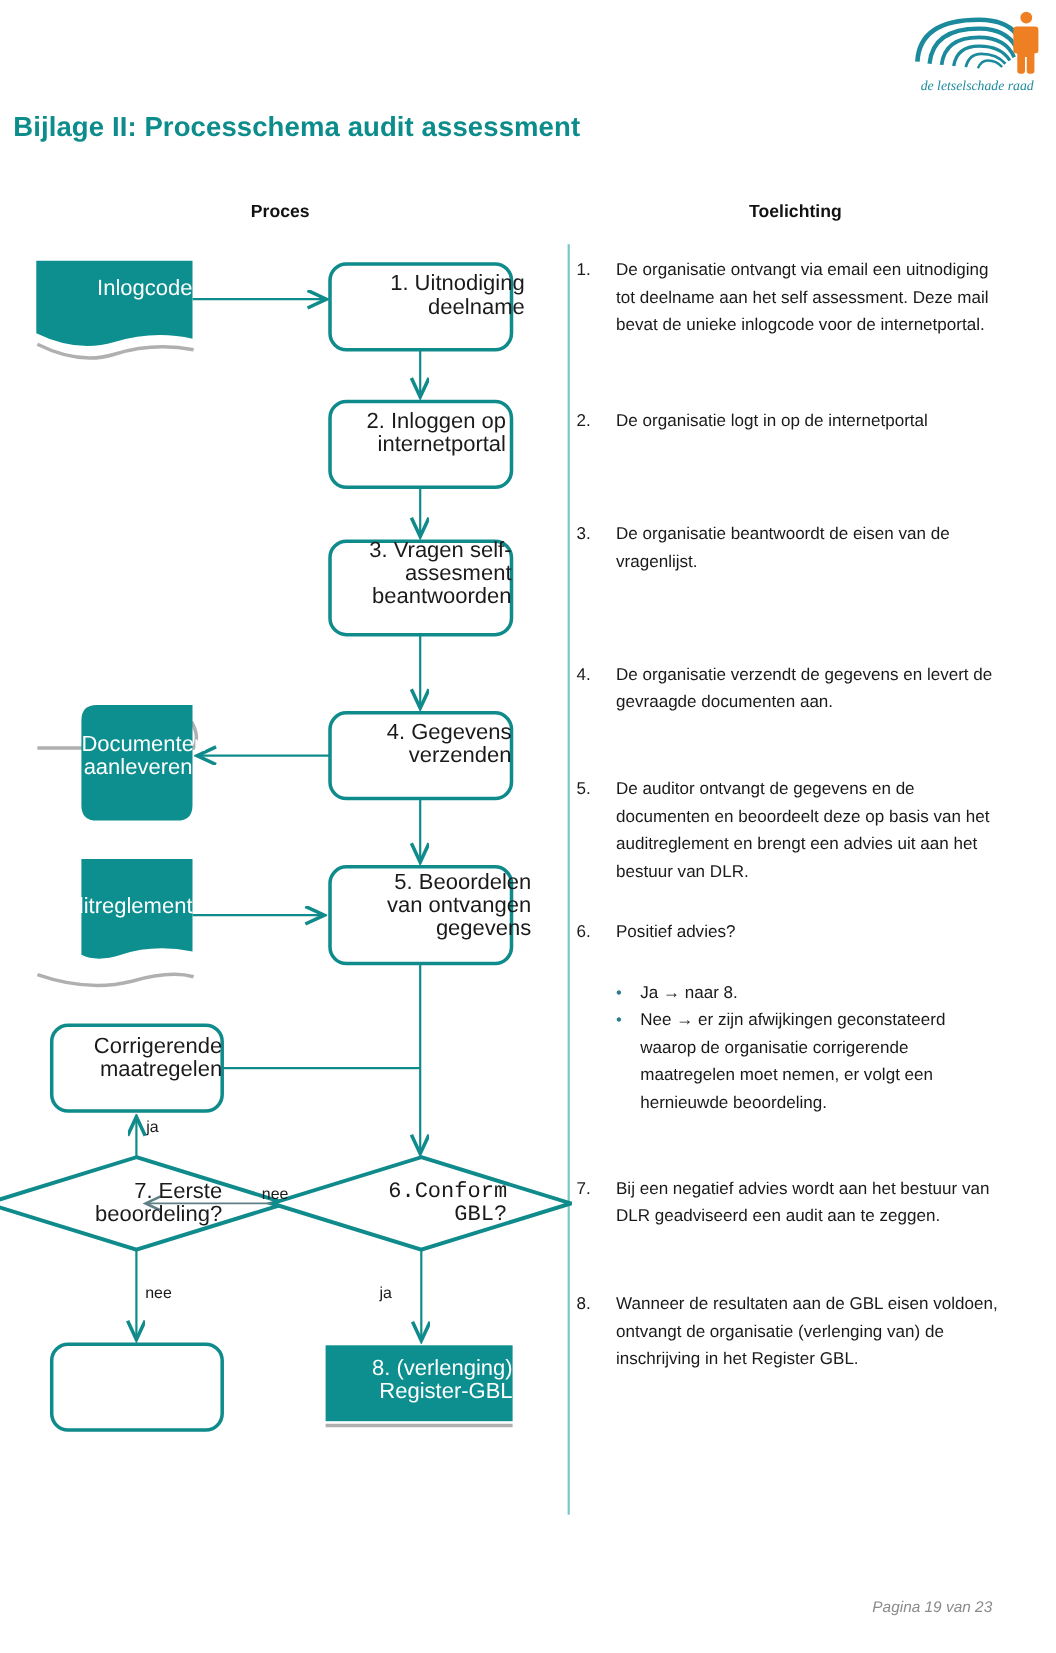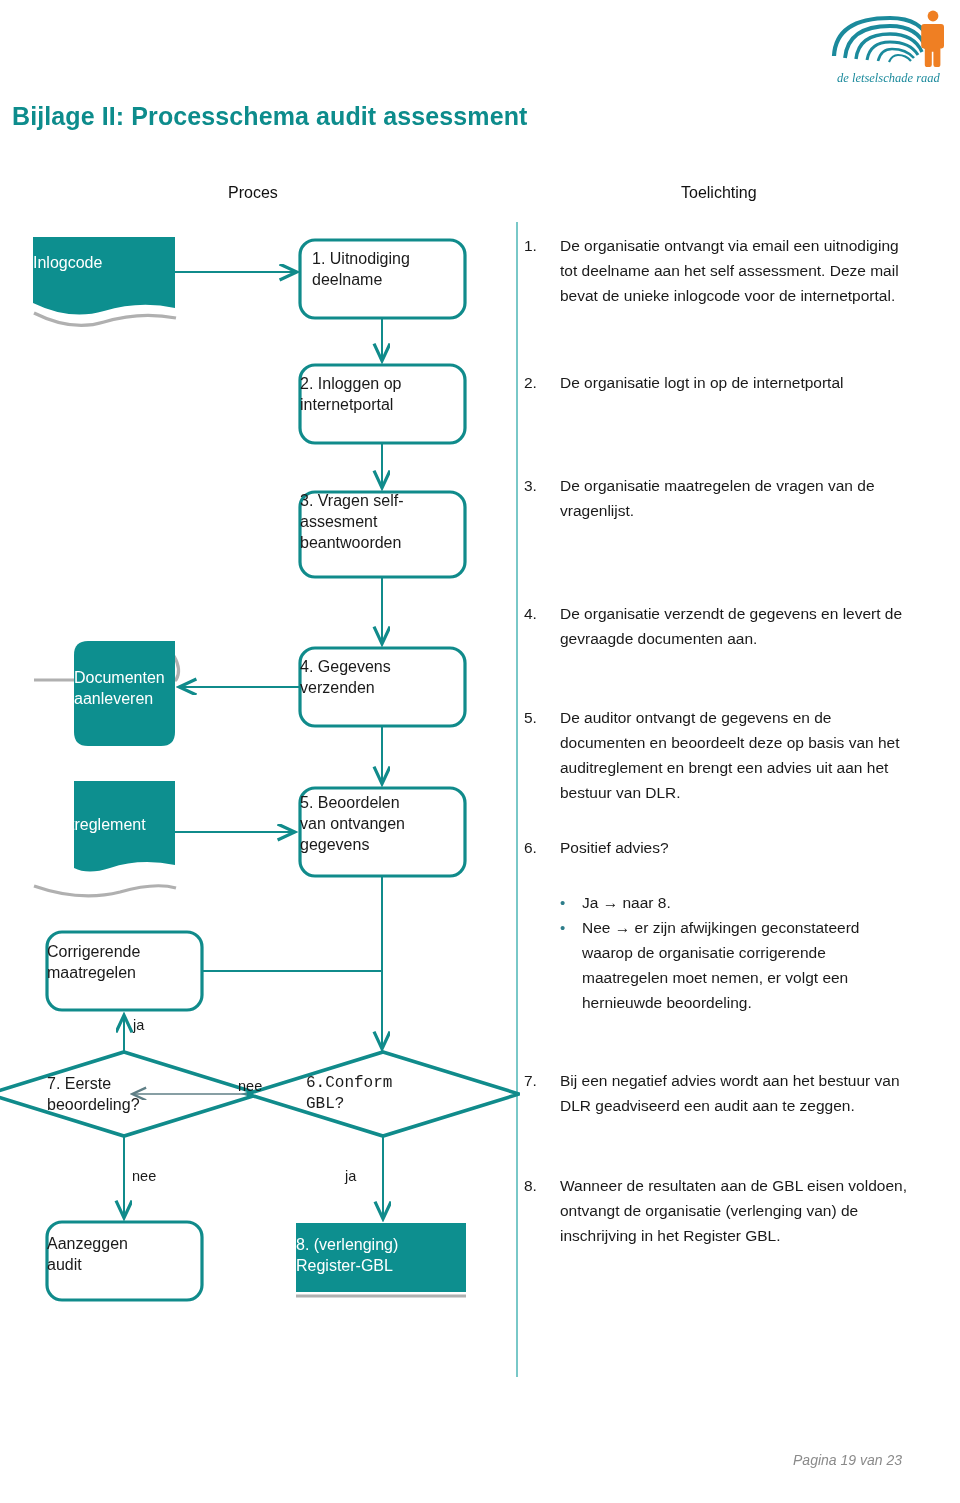--- a/index.html
+++ b/index.html
@@ -19,38 +19,38 @@
 
   
   .doc-title{
     position:absolute;left:12px;top:102px;
     font-size:25px;font-weight:bold;color:#0d8c8c;
     letter-spacing:0.1px;white-space:nowrap;
   }
 
   
   .col-head{
-    position:absolute;font-size:16px;font-weight:normal;color:#111;text-align:right;
+    position:absolute;font-size:16px;font-weight:bold;color:#111;text-align:right;
   }
   #head-proces{left:228px;top:184px;}
   #head-toelichting{left:681px;top:184px;}
 
   
   .divider{
     position:absolute;left:516px;top:222px;width:2px;height:1155px;
     background:#79c8c8;
   }
 
   
   .flow{position:absolute;left:0;top:210px;width:520px;height:1160px;}
 
   
   .node-label{
-    position:absolute;text-align:left;
-    font-size:16px;line-height:21px;color:#1a1a1a;
+    position:absolute;text-align:right;
+    font-size:20px;line-height:21px;color:#1a1a1a;
     pointer-events:none;
   }
   .node-label.on-teal{color:#ffffff;}
   .edge-label{
     position:absolute;font-size:14.5px;color:#1a1a1a;
   }
 
   
   .expl{position:absolute;left:524px;}
   .expl-row{position:absolute;display:flex;}
@@ -155,39 +155,38 @@
         <path d="M383 926 L383 1008" marker-end="url(#ah)"></path>
       </g>
       <path d="M247 884 L133 884" fill="none" stroke="#5f7f86" stroke-width="1.6" marker-end="url(#ahg)"></path>
     </svg>
   </div>
 
   <div class="node-label on-teal" style="left:33px;top:252px;width:142px;">Inlogcode</div>
 
   <div class="node-label" style="left:300px;top:248px;width:165px;margin-left:12px;">1. Uitnodiging<br>deelname</div>
 
-  <div class="node-label" style="left:300px;top:373px;width:148px;">2. Inloggen op<br>internetportal</div>
+  <div class="node-label" style="left:300px;top:373px;width:148px;padding-left:12px;">2. Inloggen op<br>internetportal</div>
 
   <div class="node-label" style="left:300px;top:490px;width:165px;">3. Vragen self-<br>assesment<br>beantwoorden</div>
 
   <div class="node-label on-teal" style="left:74px;top:667px;width:101px;">Documenten<br>aanleveren</div>
 
   <div class="node-label" style="left:300px;top:656px;width:165px;">4. Gegevens<br>verzenden</div>
 
   <div class="node-label on-teal" style="left:38px;top:814px;width:137px;">Auditreglement</div>
 
   <div class="node-label" style="left:300px;top:792px;width:183px;">5. Beoordelen<br>van ontvangen<br>gegevens</div>
 
   <div class="node-label" style="left:47px;top:941px;width:155px;">Corrigerende<br>maatregelen</div>
 
   <div class="node-label" style="left:47px;top:1073px;width:155px;">7. Eerste<br>beoordeling?</div>
 
   <div class="node-label" style="left:306px;top:1073px;width:155px;font-family:Liberation Mono, monospace;">6.Conform<br>GBL?</div>
 
-  <div class="node-label" style="left:47px;top:1233px;width:155px;">Aanzeggen<br>audit</div>
 
   <div class="node-label on-teal" style="left:296px;top:1234px;width:170px;">8. (verlenging)<br>Register-GBL</div>
 
   <div class="edge-label" style="left:133px;top:1017px;">ja</div>
   <div class="edge-label" style="left:238px;top:1078px;">nee</div>
   <div class="edge-label" style="left:132px;top:1168px;">nee</div>
   <div class="edge-label" style="left:345px;top:1168px;">ja</div>
 
   <div class="expl">
 
@@ -196,21 +195,21 @@
       <div class="expl-txt">De organisatie ontvangt via email een uitnodiging tot deelname aan het self assessment. Deze mail bevat de unieke inlogcode voor de internetportal.</div>
     </div>
 
     <div class="expl-row" style="left:0;top:370px;">
       <div class="expl-num">2.</div>
       <div class="expl-txt">De organisatie logt in op de internetportal</div>
     </div>
 
     <div class="expl-row" style="left:0;top:473px;">
       <div class="expl-num">3.</div>
-      <div class="expl-txt">De organisatie maatregelen de vragen van de vragenlijst.</div>
+      <div class="expl-txt">De organisatie beantwoordt de eisen van de vragenlijst.</div>
     </div>
 
     <div class="expl-row" style="left:0;top:601px;">
       <div class="expl-num">4.</div>
       <div class="expl-txt">De organisatie verzendt de gegevens en levert de gevraagde documenten aan.</div>
     </div>
 
     <div class="expl-row" style="left:0;top:705px;">
       <div class="expl-num">5.</div>
       <div class="expl-txt">De auditor ontvangt de gegevens en de documenten en beoordeelt deze op basis van het auditreglement en brengt een advies uit aan het bestuur van DLR.</div>

